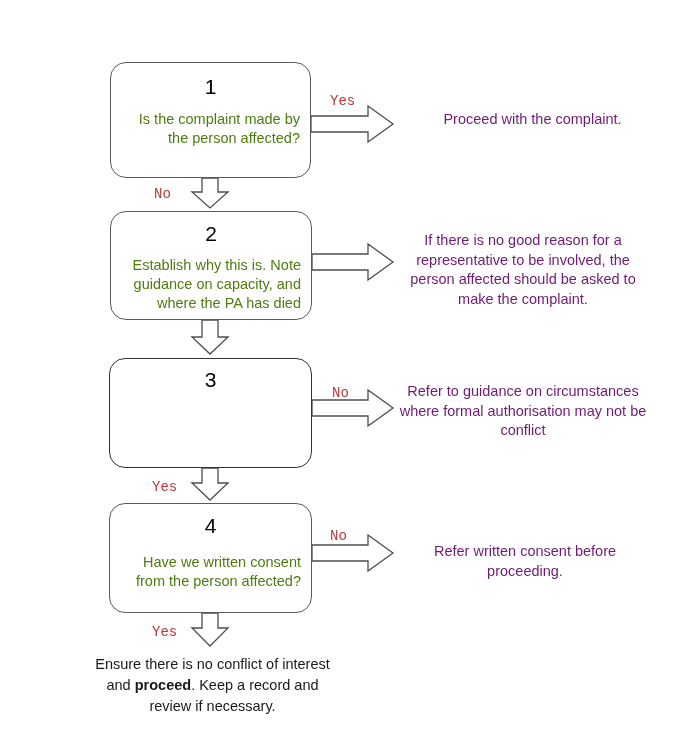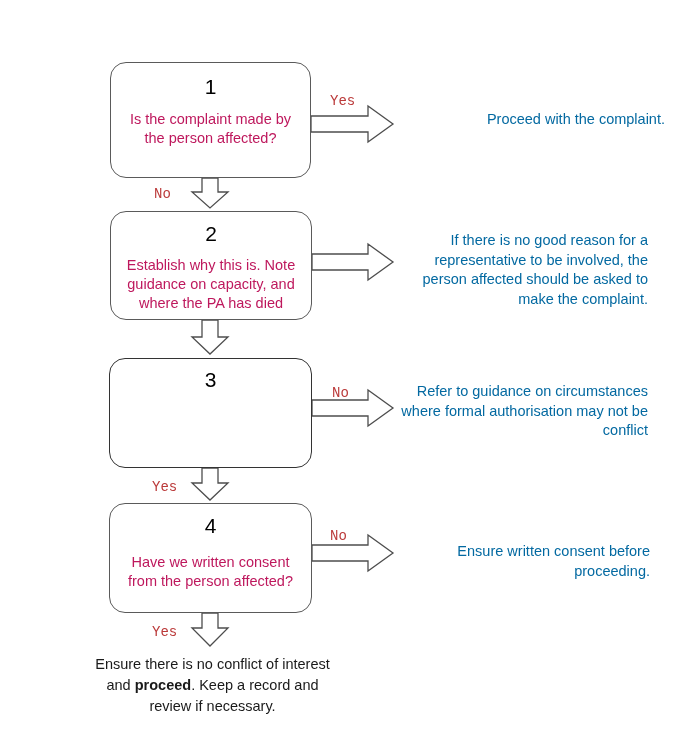--- a/index.html
+++ b/index.html
@@ -43,32 +43,32 @@
     text-align: center;
     font-size: 21px;
     line-height: 24px;
     color: #000000;
   }
 
   .node-text {
     position: absolute;
     left: 10px;
     right: 10px;
-    text-align: center;
+    text-align: right;
     font-size: 14.5px;
     line-height: 19px;
-    color: #be185d;
+    color: #4d7c0f;
   }
 
   .side-text {
     position: absolute;
     font-size: 14.5px;
     line-height: 19.5px;
-    color: #0369a1;
-    text-align: right;
+    color: #701a75;
+    text-align: center;
   }
 
   .edge-label {
     position: absolute;
     font-size: 14px;
     line-height: 16px;
     color: #bb3a3a;
     white-space: nowrap;
     font-family: Liberation Mono, monospace;
   }
@@ -136,19 +136,19 @@
   <div class="edge-label" style="left:330px; top:528px;">No</div>
 
   <div class="edge-label" style="left:152px; top:624px;">Yes</div>
 
   <div class="side-text" style="left:400px; top:110px; width:265px;">Proceed with the complaint.</div>
 
   <div class="side-text" style="left:398px; top:231px; width:250px;">If there is no good reason for a representative to be involved, the person affected should be asked to make the complaint.</div>
 
   <div class="side-text" style="left:398px; top:382px; width:250px;">Refer to guidance on circumstances where formal authorisation may not be conflict</div>
 
-  <div class="side-text" style="left:400px; top:542px; width:250px;">Ensure written consent before proceeding.</div>
+  <div class="side-text" style="left:400px; top:542px; width:250px;">Refer written consent before proceeding.</div>
 
   <div class="bottom-text" style="left:95px; top:654px; width:235px;">
     <span>Ensure there is no conflict of interest and </span><b>proceed</b><span>.  Keep a record and review if necessary.</span>
   </div>
 
 </div>
 
 </body></html>

